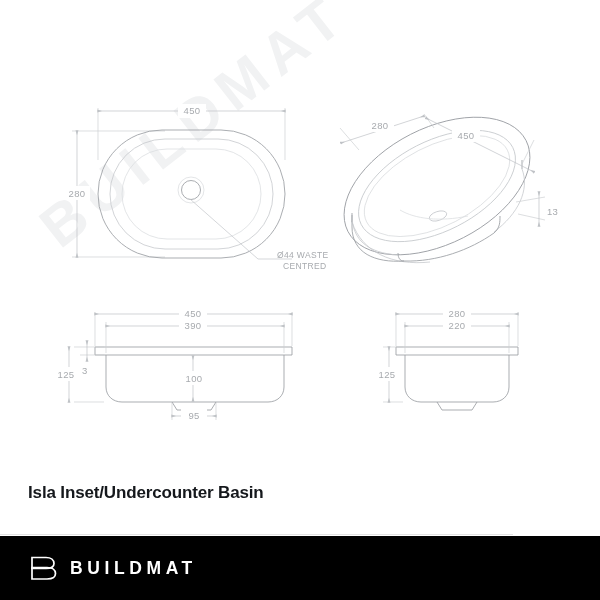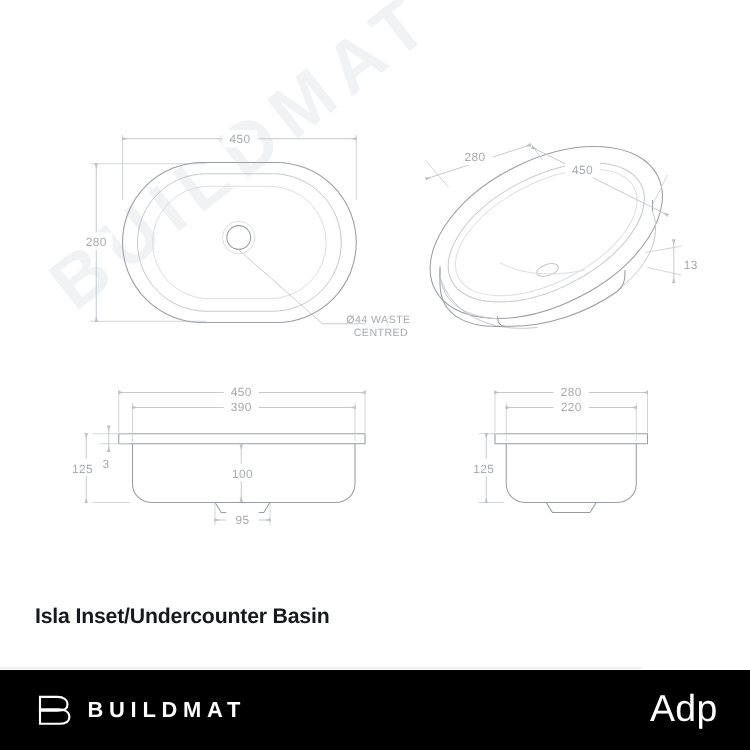--- a/index.html
+++ b/index.html
@@ -328,16 +328,15 @@
     <div id="brand-lockup">
       <svg id="brand-mark" width="27" height="25" viewBox="0 0 27 25">
         <path d="M2,2 L16,2 C21,2 24,4.6 24,8 C24,11.4 21,13 16,13
                  L2,13 Z" fill="none" stroke="#ffffff" stroke-width="1.7" stroke-linejoin="miter"></path>
         <path d="M2,12 L17,12 C22.5,12 25.5,14.6 25.5,18 C25.5,21.4 22.5,23.5 17,23.5
                  L2,23.5 Z" fill="none" stroke="#ffffff" stroke-width="1.7" stroke-linejoin="miter"></path>
       </svg>
       <span id="brand-wordmark">BUILDMAT</span>
     </div>
 
-    <div id="partner-logo">Adp</div>
   </div>
 
 </div>
 
 </body></html>

